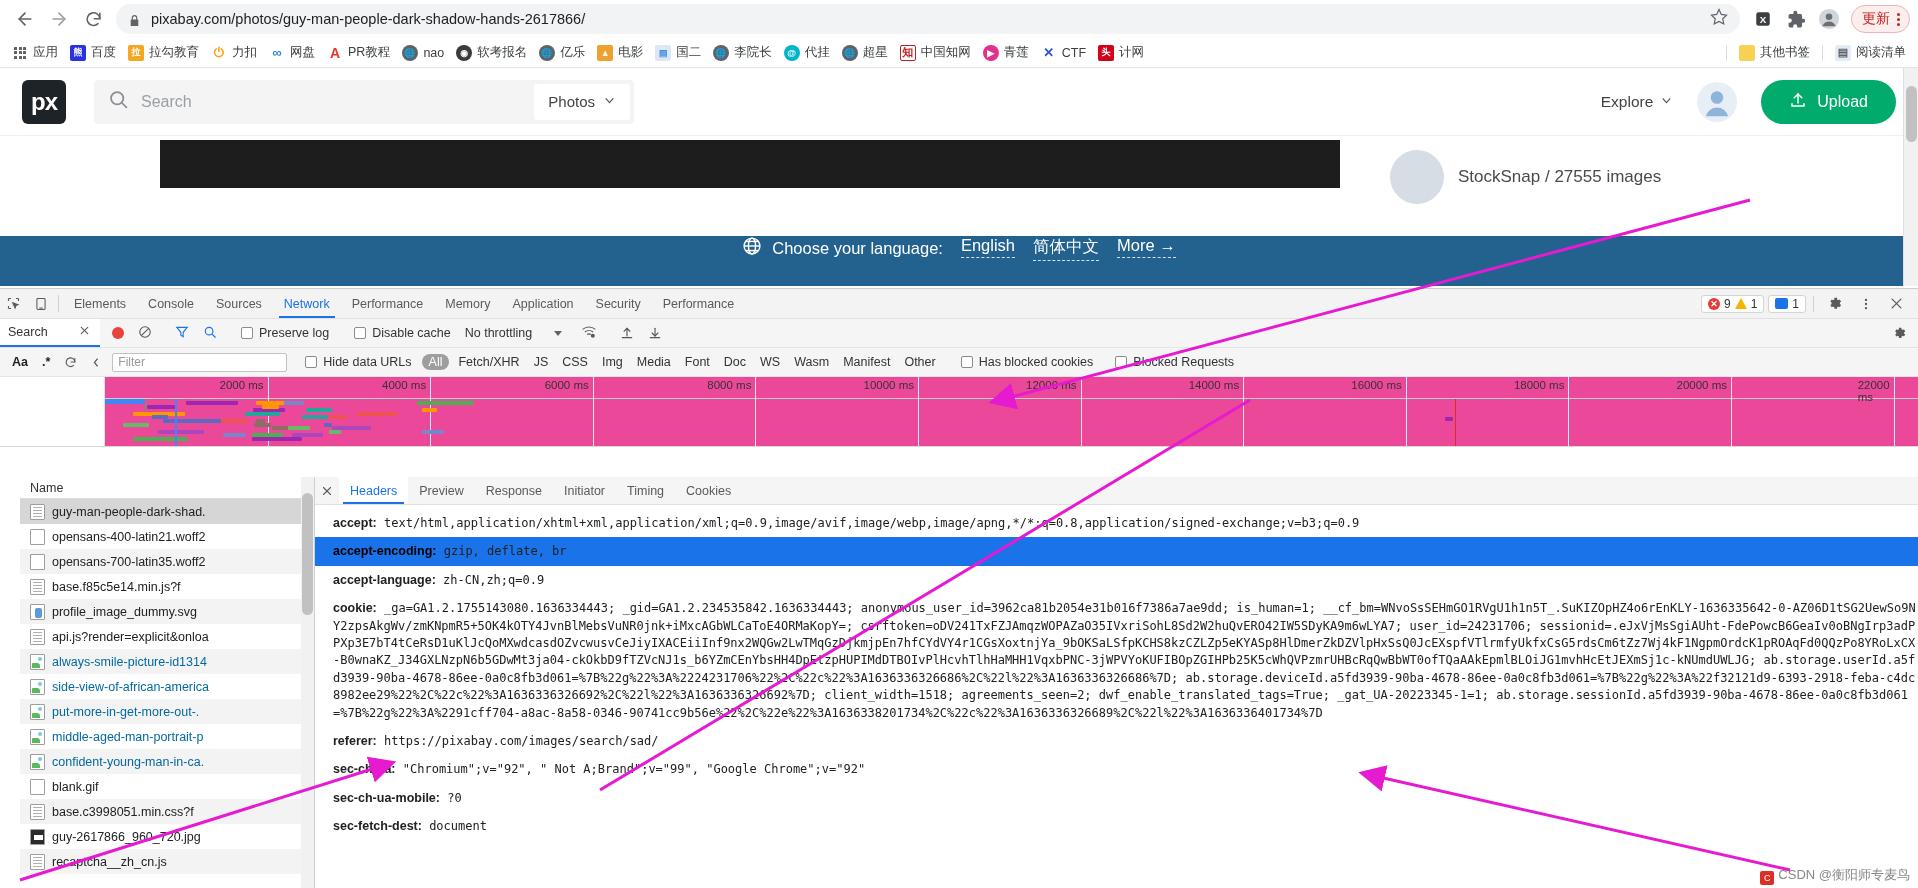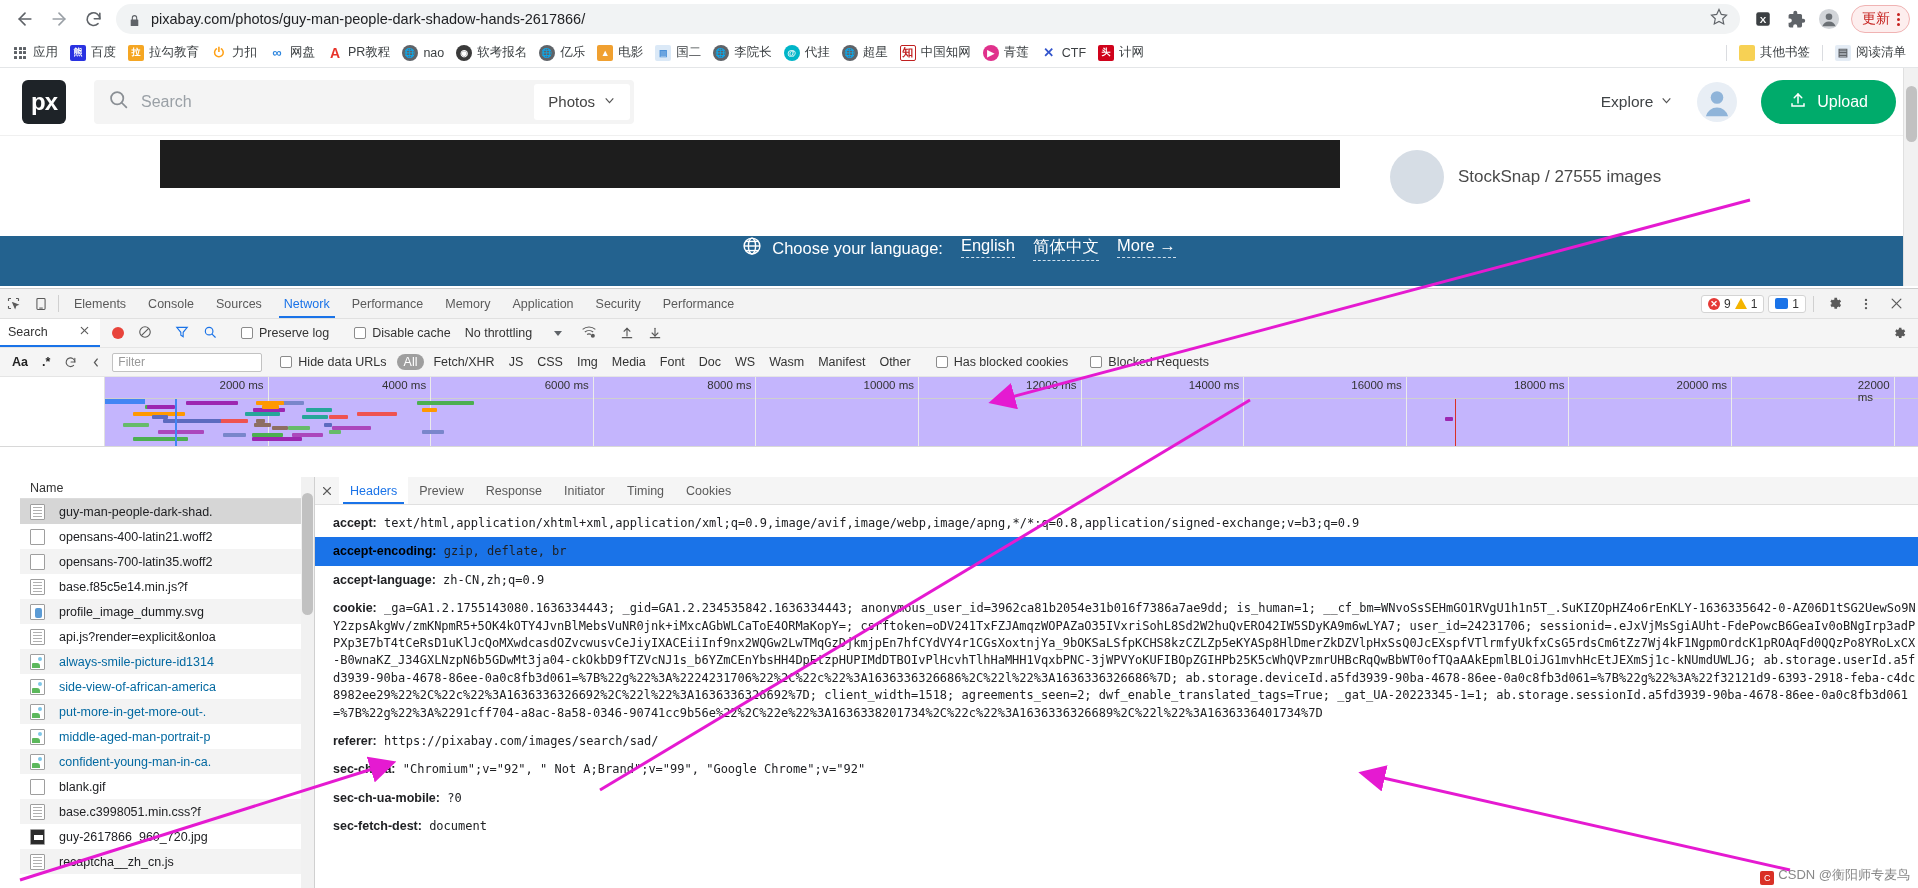--- a/index.html
+++ b/index.html
@@ -169,43 +169,43 @@
   .chk-lbl { display:flex;align-items:center;gap:6px; padding:0 8px; cursor:pointer; font-size:12.5px; }
   .throttle { display:flex;align-items:center;gap:6px; font-size:12.5px; padding-left:6px; cursor:pointer;}
   .caret-dn { width:0;height:0;border-left:4px solid transparent;border-right:4px solid transparent;border-top:5px solid #5f6368;}
 
   .dt-filterbar {
     height:29px; display:flex; align-items:center; border-bottom:1px solid #e5e5e5;
     background:#f5f5f5; gap:0;
   }
   .fb-ico { padding: 0 7px; font-size:12.5px; color:#444; cursor:pointer; display:flex;align-items:center;}
   .filter-input {
-    width:150px; height:19px; border:1px solid #c2c2c2; background:#fff; border-radius:2px;
+    width:175px; height:19px; border:1px solid #c2c2c2; background:#fff; border-radius:2px;
     font-size:12px; padding:0 5px; outline:none; color:#333;
     font-family:"Liberation Sans",sans-serif; margin-left:4px;
   }
   .filter-input::placeholder { color:#999; }
   .ftype { padding: 0 7px; font-size:12.5px; color:#333; cursor:pointer; }
   .ftype.sel { background:#9e9e9e; color:#fff; border-radius:8px; padding:1px 7px; margin:0 2px;}
 
-  .dt-overview { height:70px; border-bottom:1px solid #d8d8d8; position:relative; background:#c4b5fd;padding-left:31px; }
+  .dt-overview { height:70px; border-bottom:1px solid #d8d8d8; position:relative; background:#ec4899;padding-left:31px; }
   .ov-ruler { position:absolute; left:105px; right:0; top:0; height:22px; border-bottom:1px solid #cfcfcf; }
   .ov-tick { position:absolute; top:2px; font-size:11.5px; color:#333; transform:translateX(-100%); padding-right:4px;}
   .ov-tickline { position:absolute; top:0; bottom:-48px; width:1px; background:#ebebeb; }
   .ov-body { position:absolute; left:105px; right:0; top:22px; bottom:0; }
   .ov-bar { position:absolute; height:4px; border-radius:1px; }
   .ov-left-gray { position:absolute; left:0; top:0; width:105px; bottom:0; background:#fff; border-right:1px solid #e0e0e0;}
   .ov-sel { position:absolute; top:22px; height:5px; background:#4285f4; }
 
   .dt-main { position:absolute; left:0; right:0; top:188px; bottom:0; display:flex;padding-left:20px; }
   .req-panel { width:295px; border-right:1px solid #d0d0d0; display:flex; flex-direction:column; background:#fff; position:relative;}
   .req-head { height:22px; border-bottom:1px solid #dcdcdc; display:flex; align-items:center; padding-left:10px; font-size:12.5px; color:#333; background:#fff;}
   .req-list { flex:1; overflow:hidden; position:relative; }
   .req-row {
-    height:25px; display:flex; align-items:center; gap:14px; padding-left:10px;
+    height:25px; display:flex; align-items:center; gap:7px; padding-left:10px;
     font-size:12.5px; color:#202124; cursor:pointer; white-space:nowrap; overflow:hidden;
   }
   .req-row:nth-child(odd) { background:#f3f3f3; }
   .req-row.selected { background:#d6d6d6; }
   .req-row.err { color:#0369a1; }
   .doc-ico {
     width:15px;height:16px;border:1px solid #9e9e9e;background:#fff; flex-shrink:0;
     position:relative; border-radius:1px;
   }
   .doc-ico.lines::after {

